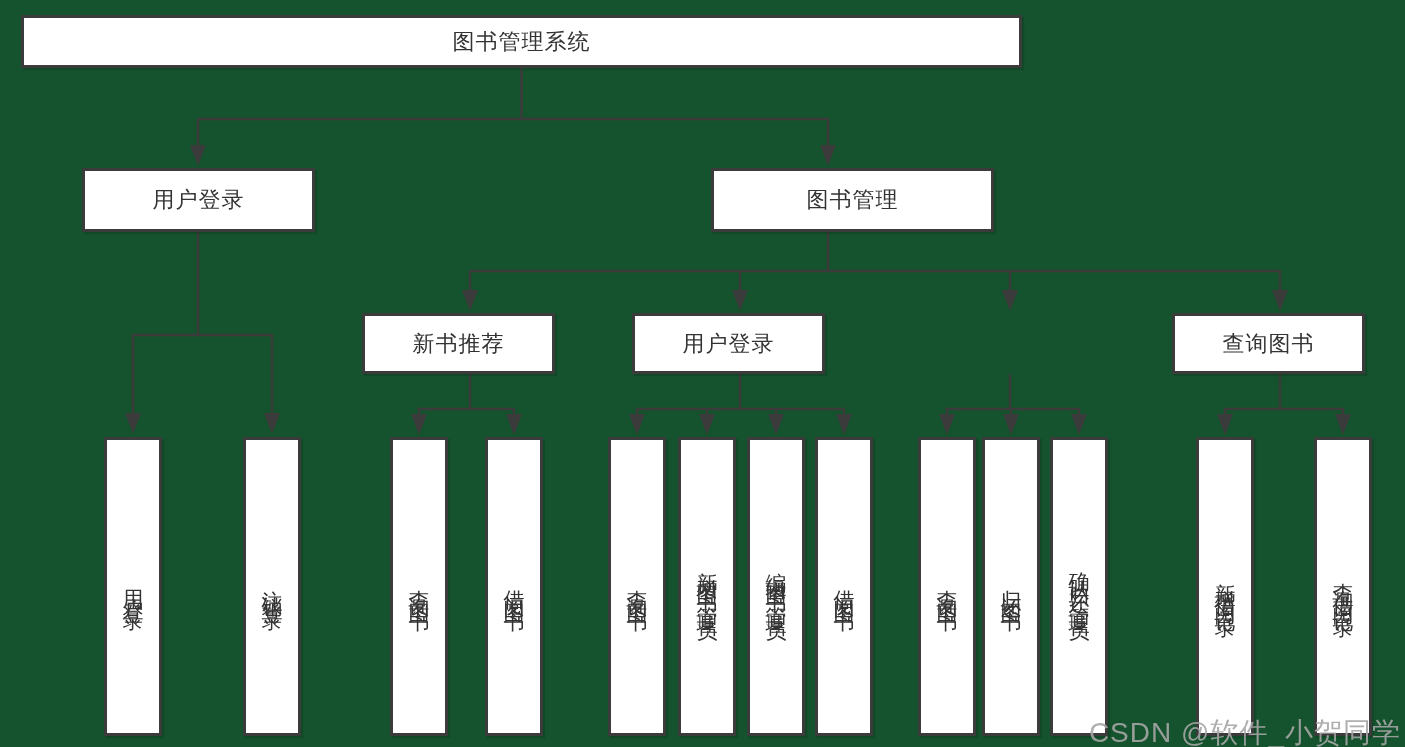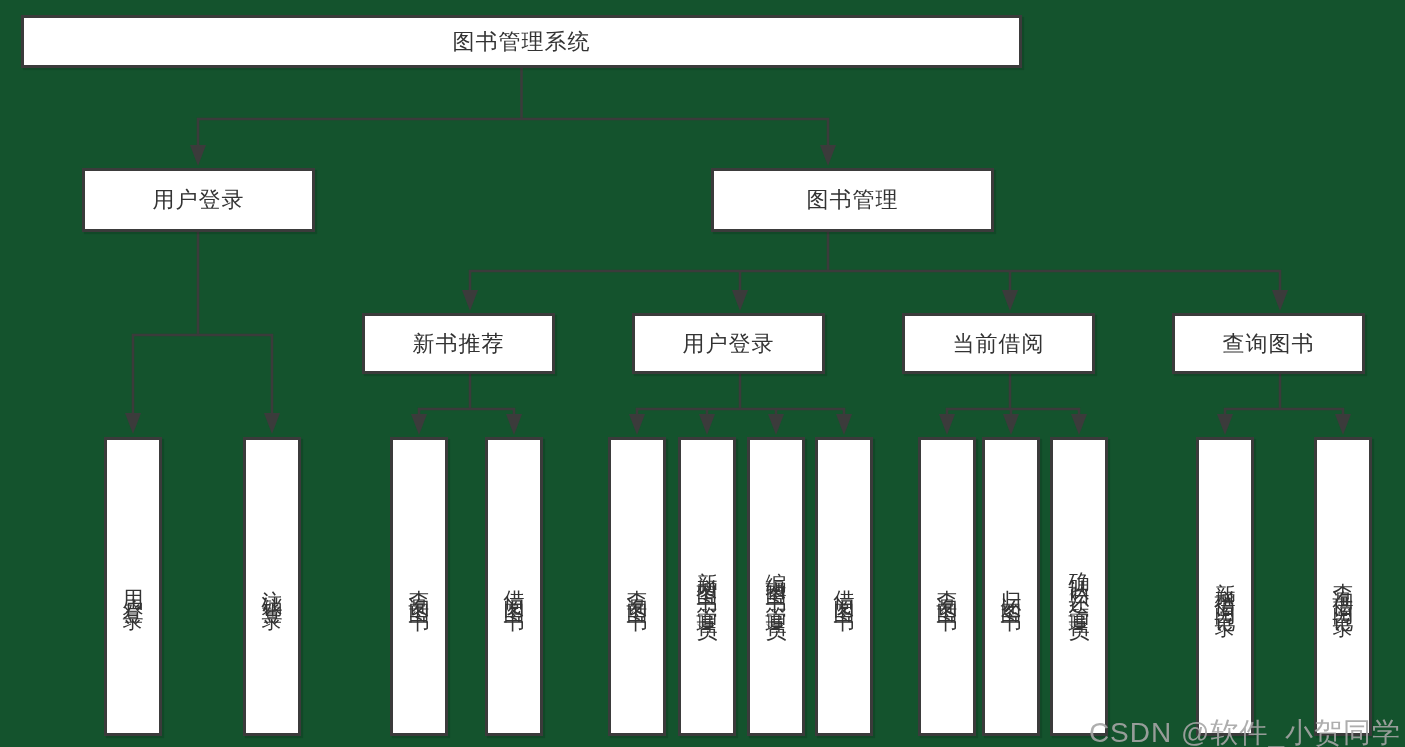--- a/index.html
+++ b/index.html
@@ -130,21 +130,20 @@
     </g>
   </svg>
 
   <div class="node root-box">图书管理系统</div>
 
   <div class="node l2a">用户登录</div>
   <div class="node l2b">图书管理</div>
 
   <div class="node l3 l3a">新书推荐</div>
   <div class="node l3 l3b">用户登录</div>
-  <div class="node l3 l3c">当前借阅</div>
   <div class="node l3 l3d">查询图书</div>
 
   <div class="node leaf p1">用户登录</div>
   <div class="node leaf p2">注销登录</div>
   <div class="node leaf p3">查询图书</div>
   <div class="node leaf p4">借阅图书</div>
   <div class="node leaf p5">查询图书</div>
   <div class="node leaf p6">新增图书（管理员）</div>
   <div class="node leaf p7">编辑图书（管理员）</div>
   <div class="node leaf p8">借阅图书</div>

